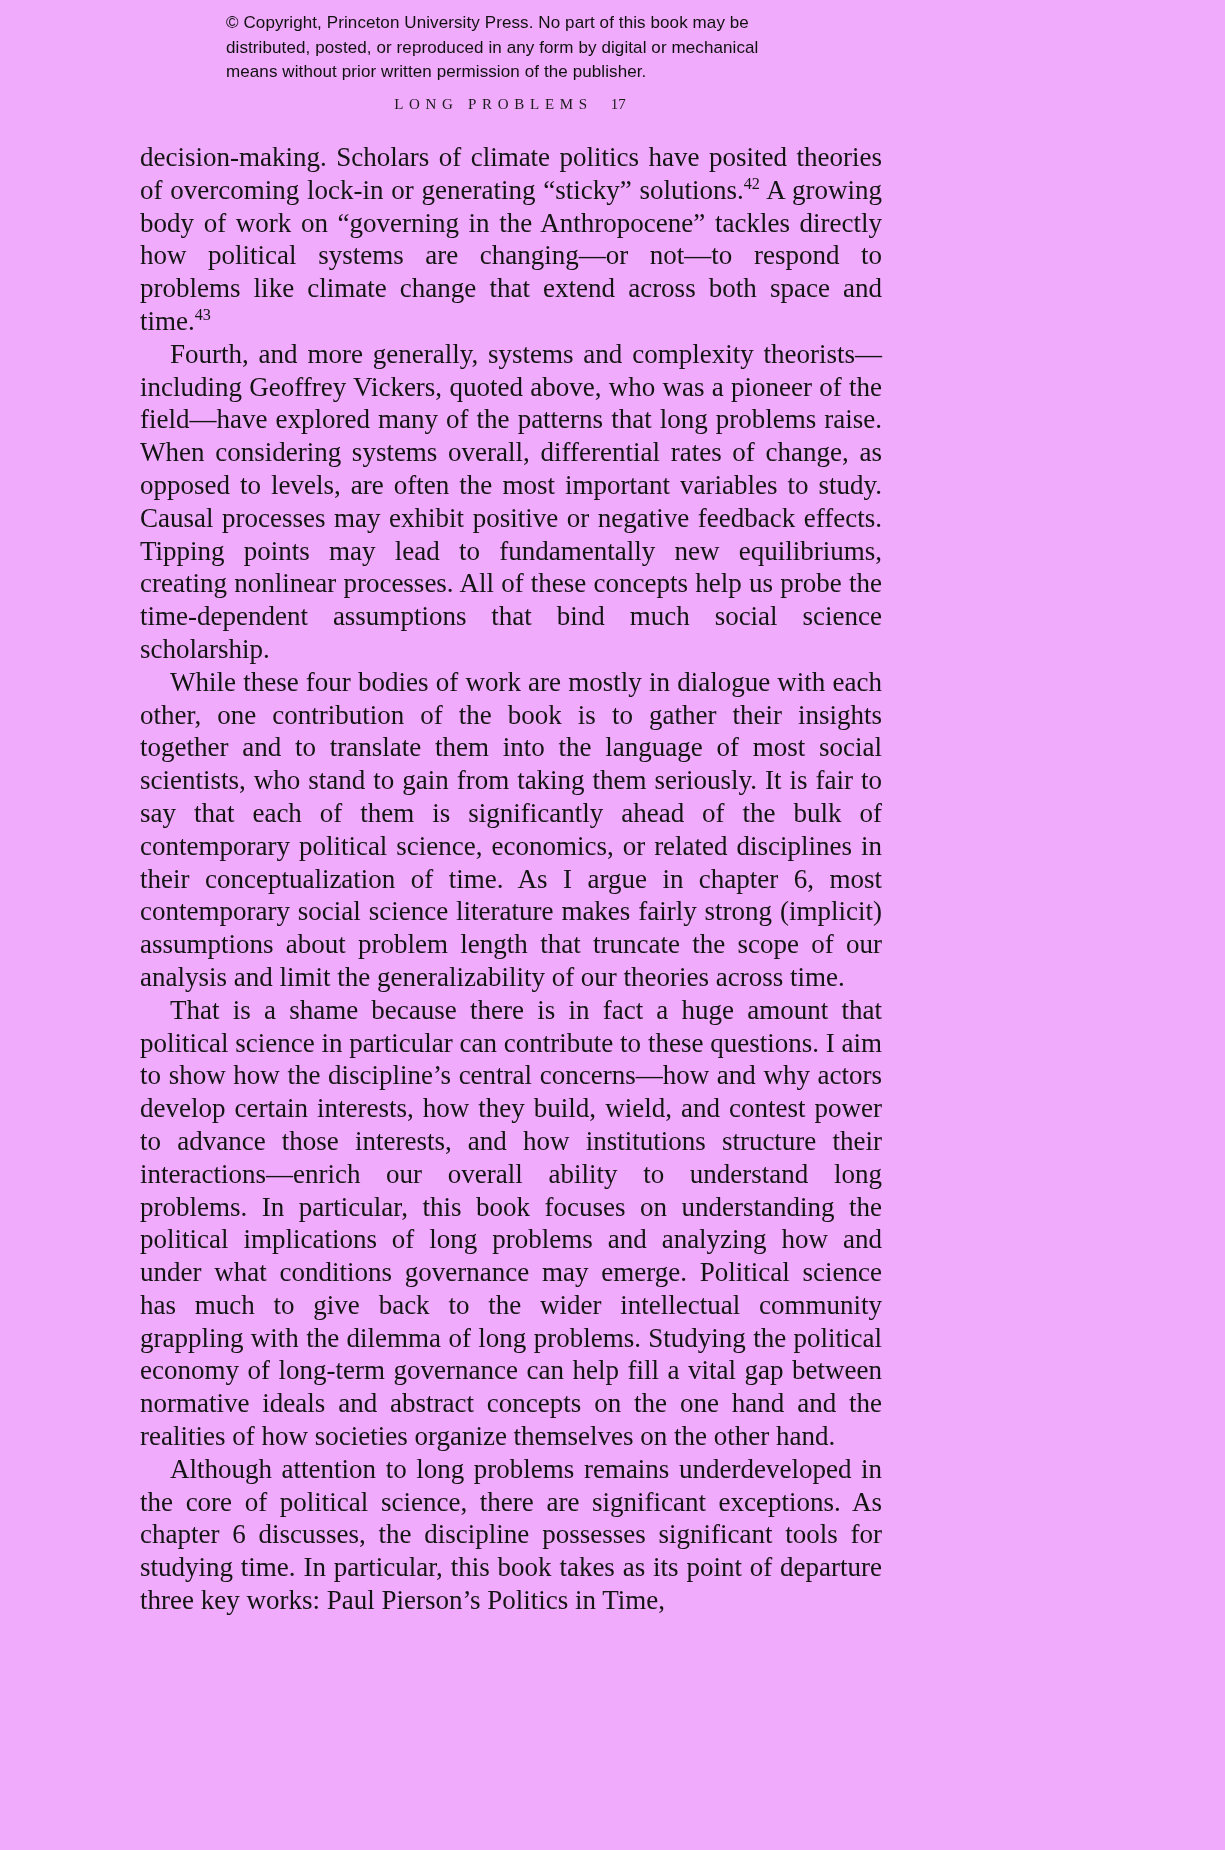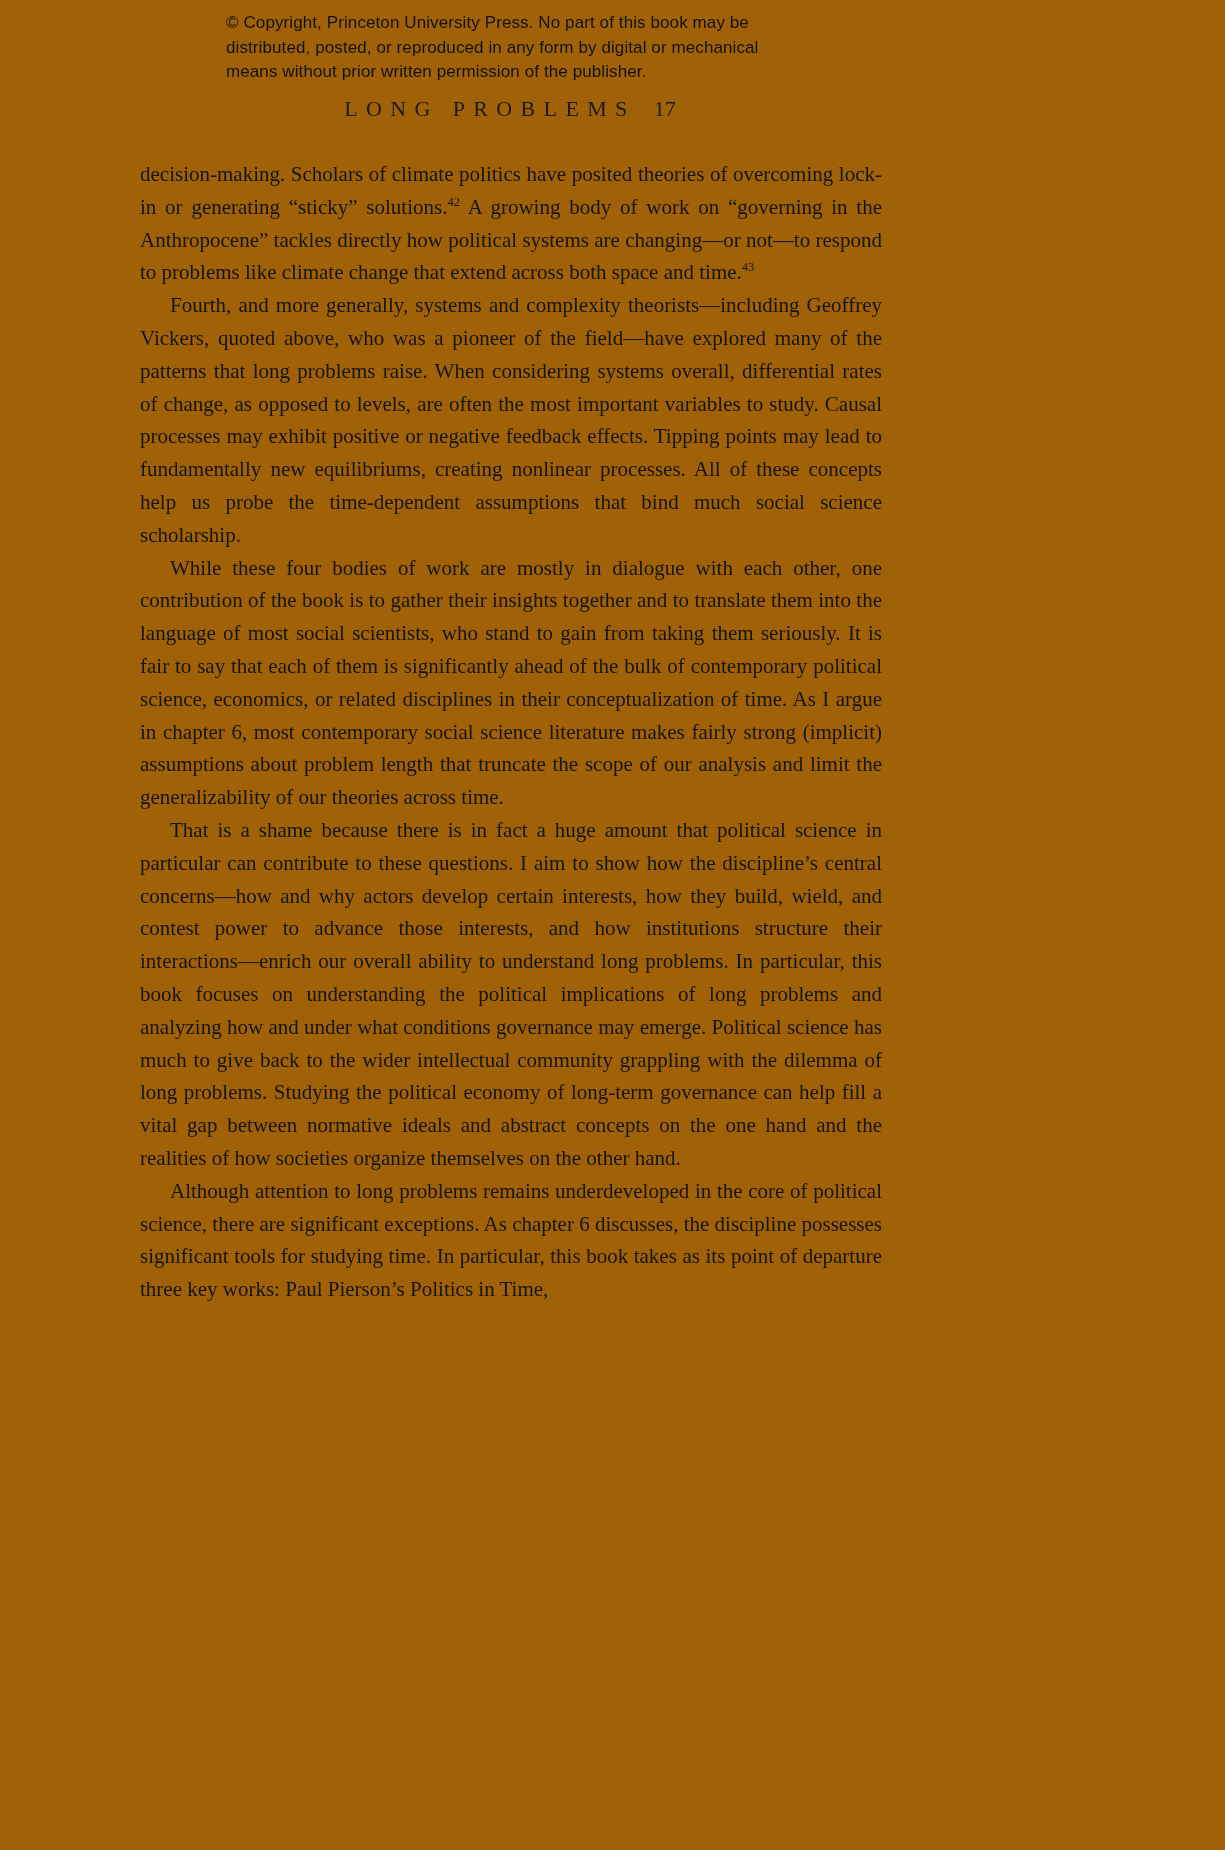--- a/index.html
+++ b/index.html
@@ -10,58 +10,58 @@
   body {
     width: 1225px;
     height: 1850px;
     position: relative;
     overflow: hidden;
     color: #1b1b1b;
   }
   .page {
     position: absolute;
     inset: 0;
-    background: #a16207;
+    background: #f0abfc;
   }
   .copyright {
     position: absolute;
     left: 226px;
     top: 11px;
     width: 620px;
     font-family: "Liberation Sans", sans-serif;
     font-size: 17px;
     line-height: 24.5px;
     color: #111111;
     letter-spacing: 0.1px;
   }
   .running-head {
     position: absolute;
     left: 140px;
     top: 96px;
     width: 740px;
     text-align: center;
     font-family: "Liberation Serif", serif;
-    font-size: 22px;
+    font-size: 15px;
     color: #1b1b1b;
   }
   .running-head .title {
     letter-spacing: 0.38em;
   }
   .running-head .pagenum {
     display: inline-block;
     margin-left: 18px;
     letter-spacing: 0;
   }
   .body-text {
     position: absolute;
     left: 140px;
-    top: 158px;
+    top: 141px;
     width: 742px;
     font-family: "Liberation Serif", serif;
-    font-size: 21px;
+    font-size: 27px;
     line-height: 32.8px;
     text-align: justify;
     color: #141414;
   }
   .body-text p {
     margin: 0;
     padding: 0;
   }
   .body-text p.indent {
     text-indent: 30px;

